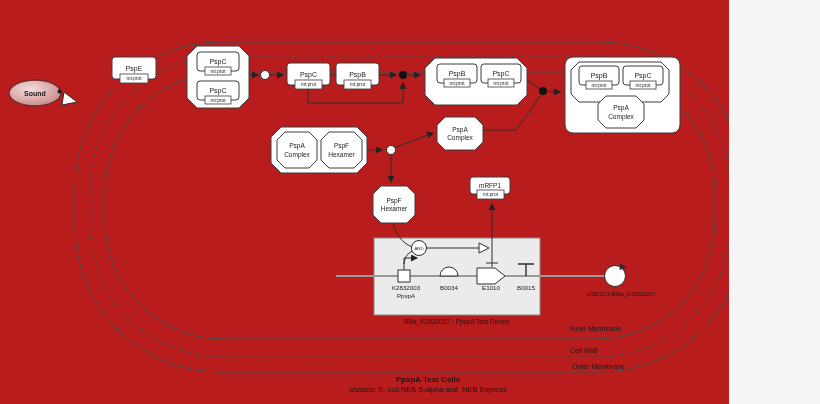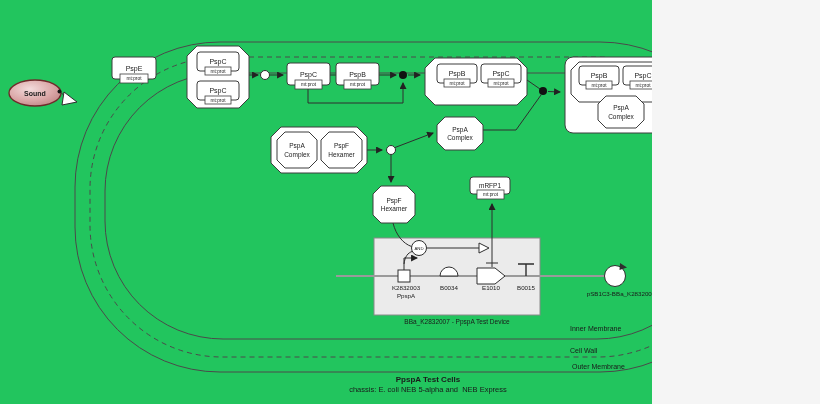--- a/index.html
+++ b/index.html
@@ -1,16 +1,16 @@
 <!DOCTYPE html>
 <html><head>
 <meta charset="utf-8">
 <style>
   html,body{margin:0;padding:0;background:#f5f5f5;}
-  .stage{position:relative;width:652px;height:404px;background:#22c55e;overflow:hidden;
+  .stage{position:relative;width:729px;height:404px;background:#b91c1c;overflow:hidden;
          font-family:"Liberation Sans",sans-serif;}
   svg text{font-family:"Liberation Sans",sans-serif;fill:#1a1a1a;white-space:pre;}
   .pbox{fill:#ffffff;stroke:#3c3c3c;stroke-width:1;}
   .tagbox{fill:#ffffff;stroke:#3c3c3c;stroke-width:0.8;}
   .oct{fill:#ffffff;stroke:#3c3c3c;stroke-width:1;stroke-linejoin:round;}
   .ln{fill:none;stroke:#2e2e2e;stroke-width:1;}
   .mem{fill:none;stroke:#4a4a4a;stroke-width:1;}
   .t7{font-size:7px;} .t65{font-size:6.5px;} .t62{font-size:6.2px;}
   .t48{font-size:4.8px;} .t43{font-size:4.3px;}
   .mid{text-anchor:middle;}

